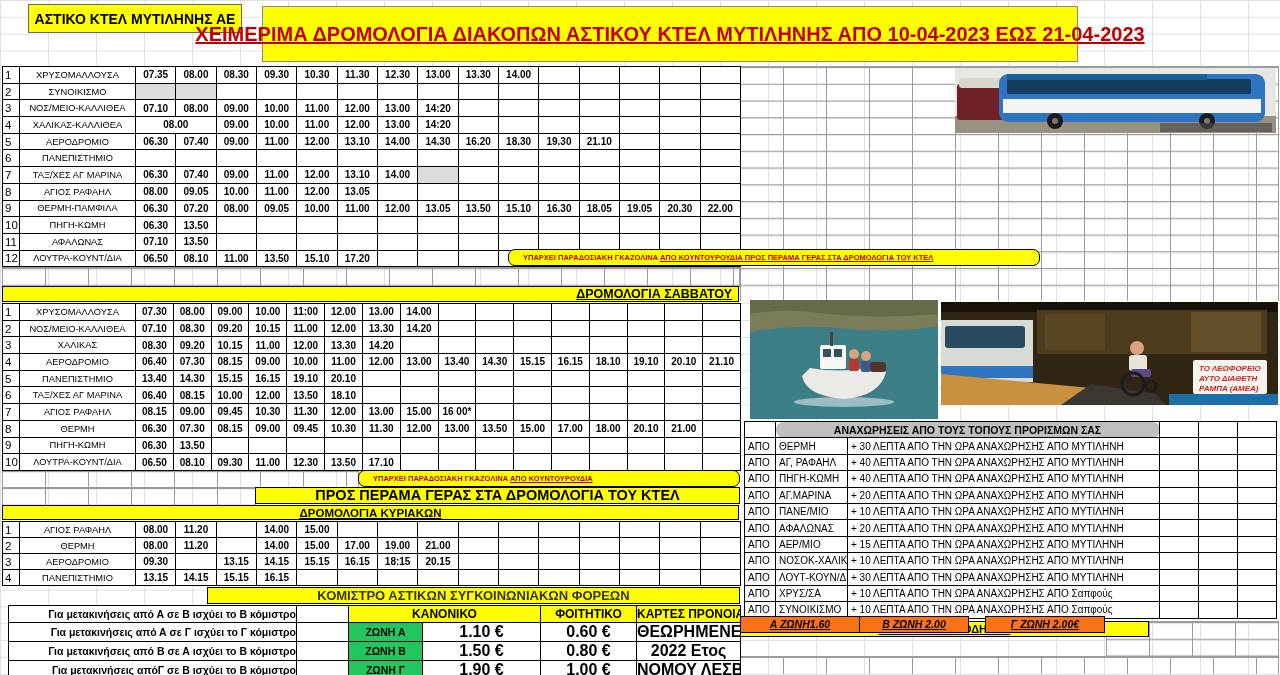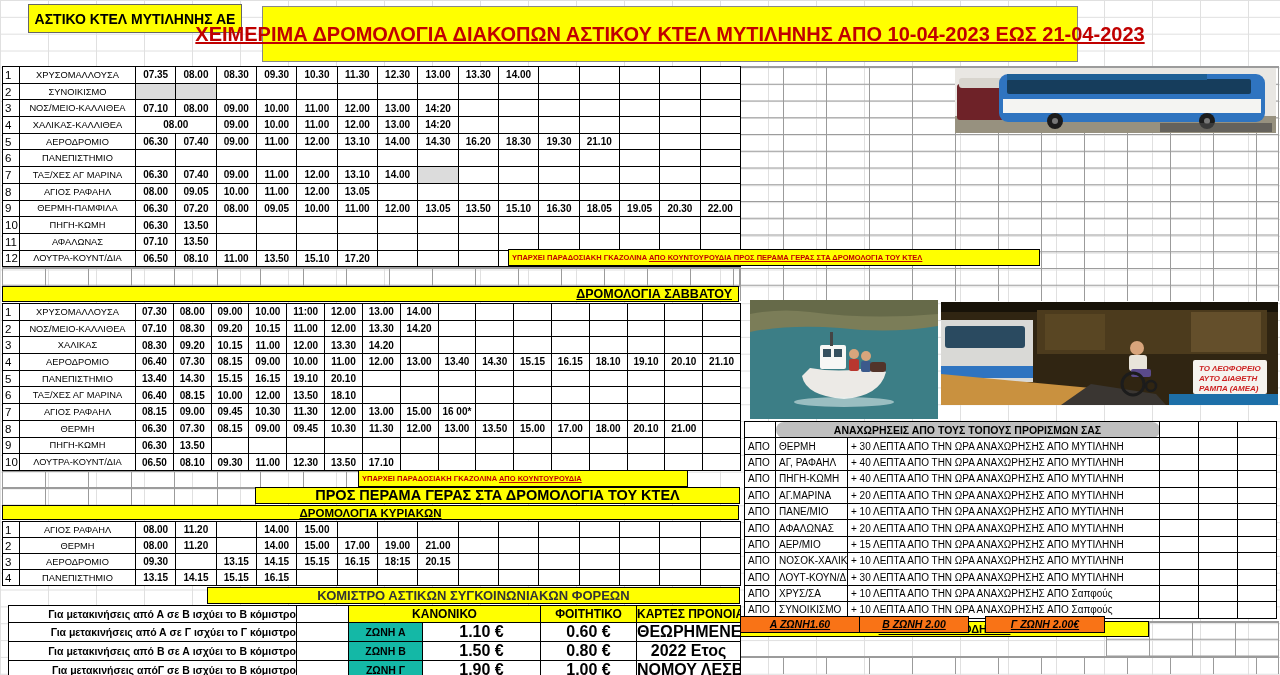--- a/index.html
+++ b/index.html
@@ -26,30 +26,30 @@
   .tbl td.num{font-size:11.5px;text-align:left;padding-left:2px;}
   .tbl td.name{font-size:9.3px;}
   .tbl td.time{font-weight:bold;font-size:10px;}
   .tbl td.gray{background:#DCDCDC;}
   #t-sunday td{height:15px;}
   #dep-table td{height:15.4px;font-size:10px;text-align:left;padding-left:3px;}
   #dep-table td.dhead{background:#BFBFBF;font-weight:bold;font-size:10.5px;text-align:center;padding-left:0;border-radius:8px;}
   #fare-table td{height:15.5px;}
   #fare-table td.rule{text-align:right;padding-left:4px;font-weight:bold;font-size:10.5px;}
   #fare-table td.fhead{background:#FFFF00;font-weight:bold;font-size:12px;}
-  #fare-table td.zone{background:#14b8a6;font-weight:bold;font-size:10.5px;}
+  #fare-table td.zone{background:#22c55e;font-weight:bold;font-size:10.5px;}
   #fare-table td.val{font-weight:bold;font-size:16px;margin-top:16px;}
   .notecell{color:#C00000;font-weight:bold;font-size:7.5px;line-height:15px;white-space:nowrap;
-            padding-left:3px;overflow:hidden;}
+            padding-left:14px;overflow:hidden;border-radius:7px;}
   .notecell .u{text-decoration:underline;}
   #sat-band{left:2px;top:286px;width:737px;height:16px;font-weight:bold;font-size:12.5px;
             text-align:right;padding-right:6px;line-height:15px;}
   #sat-band span{text-decoration:underline;}
   #wk-note{left:508px;top:249px;width:532px;height:17px;}
-  #sat-note{left:358px;top:470px;width:330px;height:17px;}
+  #sat-note{left:358px;top:470px;width:382px;height:17px;}
   #perama{left:255px;top:487px;width:485px;height:17px;font-weight:bold;font-size:14.5px;line-height:15px;}
   #sun-band{left:2px;top:505px;width:737px;height:15px;font-weight:bold;font-size:11.5px;line-height:14px;}
   #sun-band span{text-decoration:underline;}
   #komistro{left:207px;top:587px;width:533px;height:17px;font-weight:bold;font-size:13px;color:#333;line-height:16px;}
   #surcharge{left:740px;top:621px;width:409px;height:16px;font-weight:bold;font-size:11px;line-height:15px;text-decoration:underline;}
   .greencell{position:absolute;z-index:2;top:616px;height:17px;background:#f97316;border:1px solid #000;
              box-sizing:border-box;font-weight:bold;font-style:italic;font-size:10.5px;
              text-decoration:underline;text-align:center;line-height:15px;}
   .photo{position:absolute;z-index:3;display:block;}
 </style>

